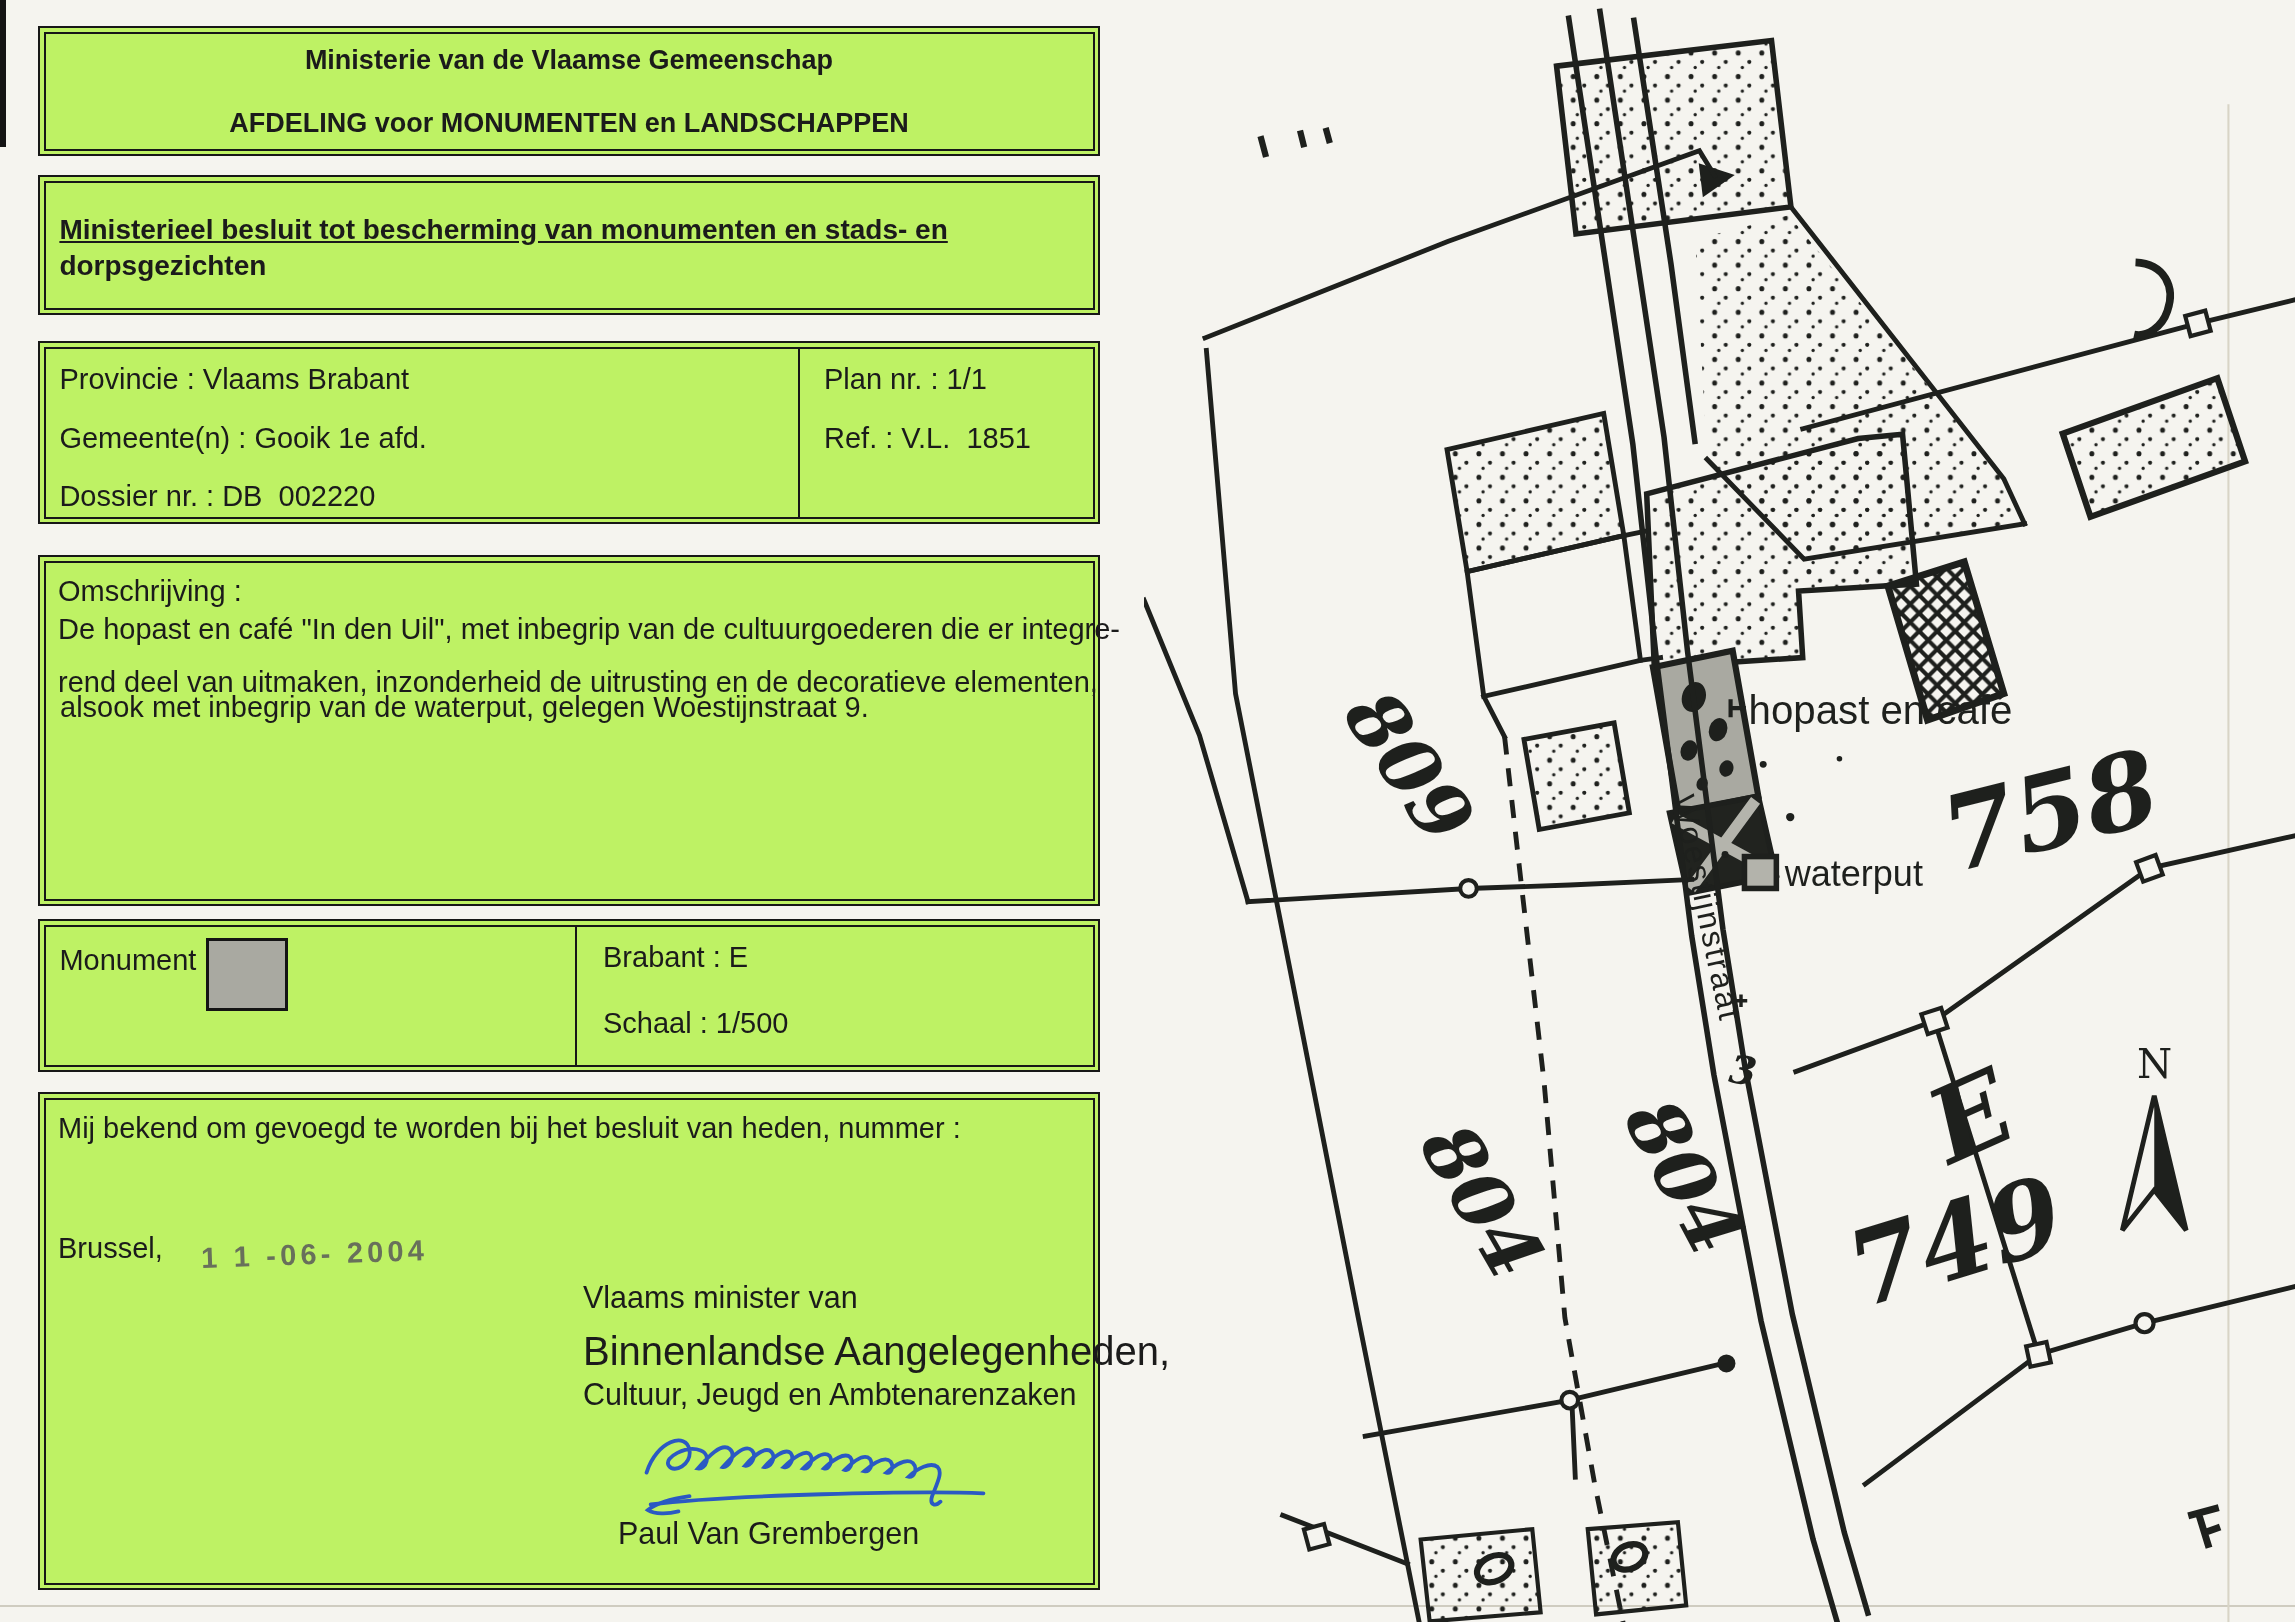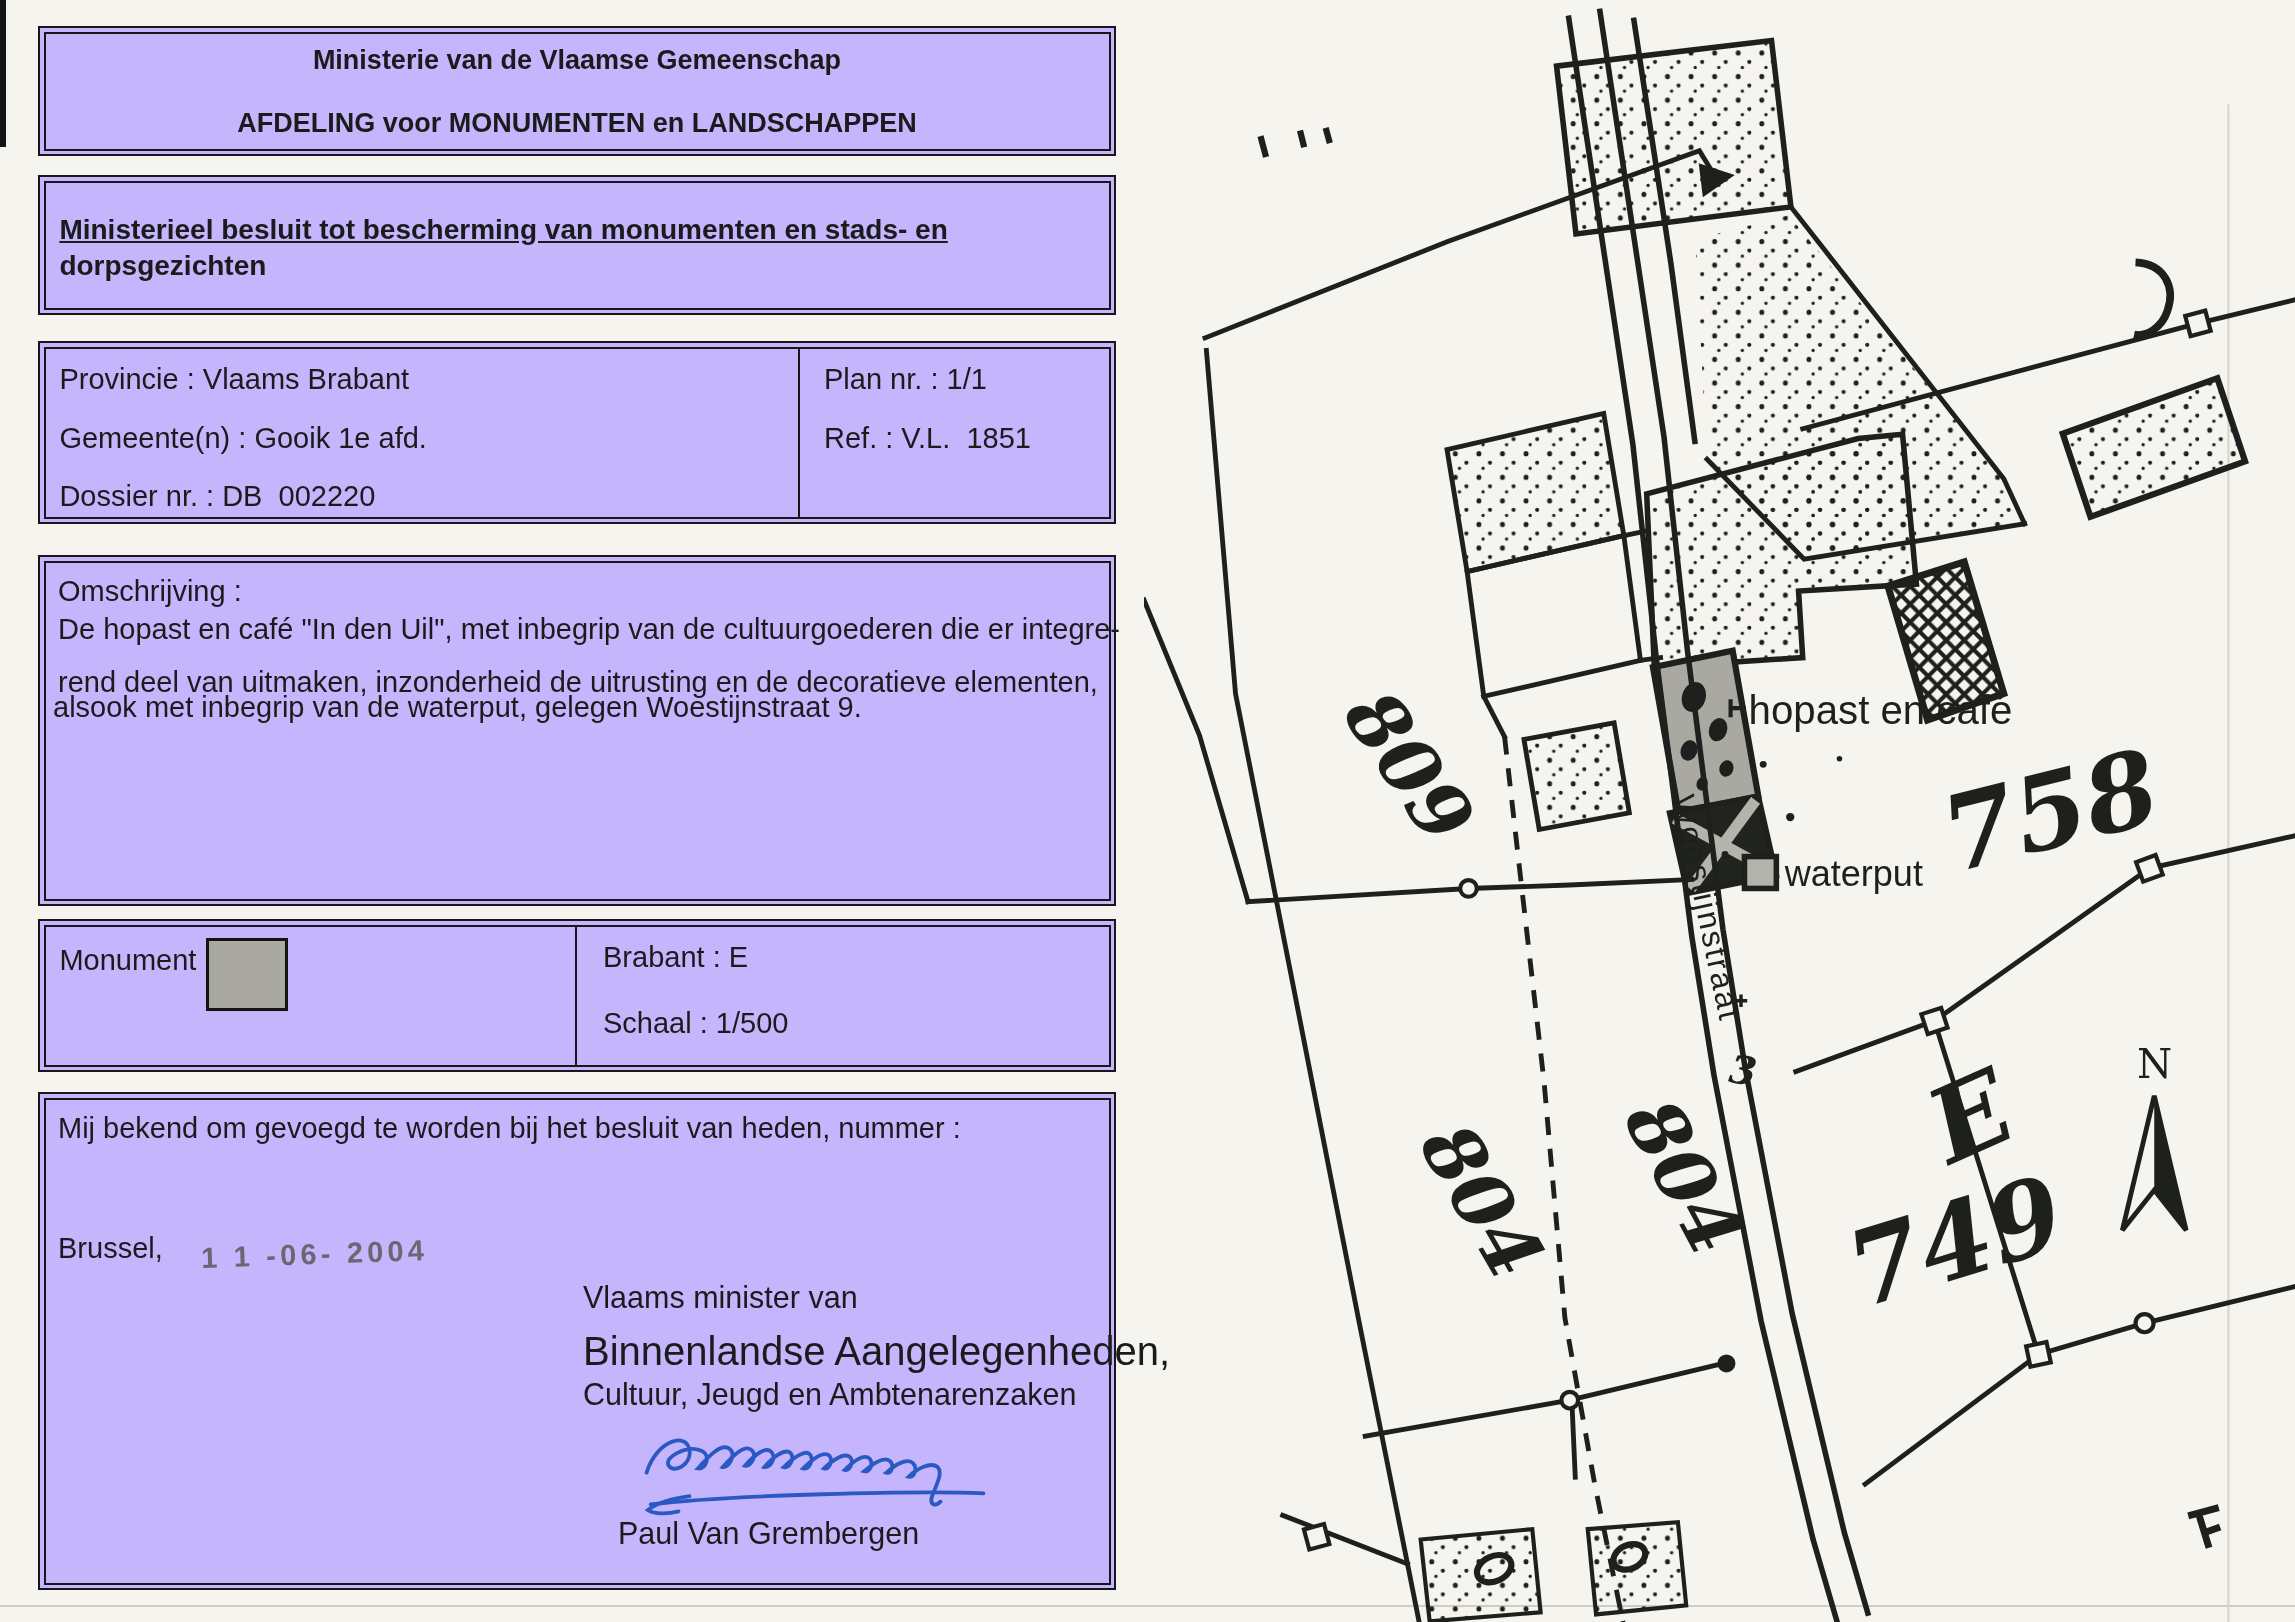--- a/index.html
+++ b/index.html
@@ -1,21 +1,21 @@
 <!DOCTYPE html>
 <html style="font-size:11px"><head>
 <meta charset="utf-8">
 <style>
   html,body{margin:0;padding:0}
   body{
     width:2295px;height:1623px;position:relative;overflow:hidden;
     background:#f5f4ef;color:#1b1b1b;
     font-family:"Liberation Sans",sans-serif;
   }
-  .dbox{position:absolute;border:2.8px solid #171717;background:#c4b5fd;padding-left:16px;}
+  .dbox{position:absolute;border:2.8px solid #171717;background:#bef264;}
   .dbox::before{content:"";position:absolute;inset:3.5px;border:2.1px solid #171717;pointer-events:none;}
   .t{position:absolute;white-space:pre;line-height:1.18;}
   .bold{font-weight:700;}
   .center{text-align:center;width:100%;left:0;}
   .vdiv{position:absolute;top:5.5px;bottom:5.5px;width:2.1px;background:#171717;}
   .swatch{position:absolute;border:3.5px solid #141414;}
   .stamp{position:absolute;color:#5a5a5a;letter-spacing:4.2px;transform:rotate(-2deg);
          font-family:"Liberation Sans",sans-serif;font-weight:700;opacity:.85;}
   .edge-sliver{position:absolute;background:#141414;}
   .scanline-h{position:absolute;background:#cfccc0;}
@@ -45,21 +45,21 @@
   <div class="t" style="left:19.4px;top:78px;font-size:29px;">Gemeente(n) : Gooik 1e afd.</div>
   <div class="t" style="left:19.4px;top:136px;font-size:29px;">Dossier nr. : DB  002220</div>
   <div class="t" style="left:784px;top:19.4px;font-size:29px;">Plan nr. : 1/1</div>
   <div class="t" style="left:784px;top:78px;font-size:29px;">Ref. : V.L.  1851</div>
 </div>
 
 <div class="dbox" style="left:38px;top:555px;width:1058px;height:347px;">
   <div class="t" style="left:18px;top:16.6px;font-size:29px;">Omschrijving :</div>
   <div class="t" style="left:18px;top:55px;font-size:29px;">De hopast en café "In den Uil", met inbegrip van de cultuurgoederen die er integre-</div>
   <div class="t" style="left:18px;top:94px;font-size:29px;margin-top:14px;">rend deel van uitmaken, inzonderheid de uitrusting en de decoratieve elementen,</div>
-  <div class="t" style="left:13px;top:133px;font-size:29px;">alsook met inbegrip van de waterput, gelegen Woestijnstraat 9.</div>
+  <div class="t" style="left:20px;top:133px;font-size:29px;">alsook met inbegrip van de waterput, gelegen Woestijnstraat 9.</div>
 </div>
 
 <div class="dbox" style="left:38px;top:919px;width:1058px;height:149px;">
   <div class="vdiv" style="left:535px;"></div>
   <div class="t" style="left:19.4px;top:22px;font-size:29px;">Monument :</div>
   <div class="swatch" style="left:166px;top:16.6px;width:76px;height:67px;background:#a9a9a1;"></div>
   <div class="t" style="left:563px;top:19.4px;font-size:29px;">Brabant : E</div>
   <div class="t" style="left:563px;top:85px;font-size:29px;">Schaal : 1/500</div>
 </div>
 

